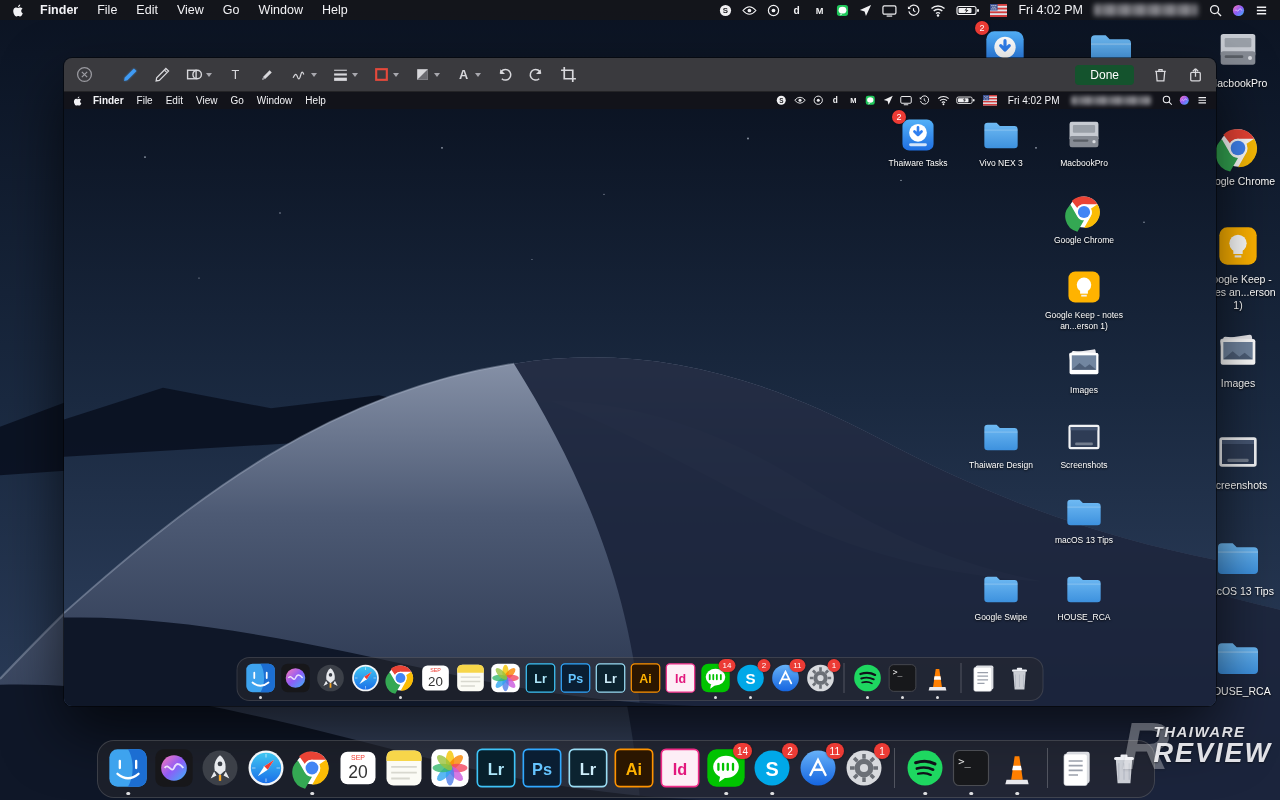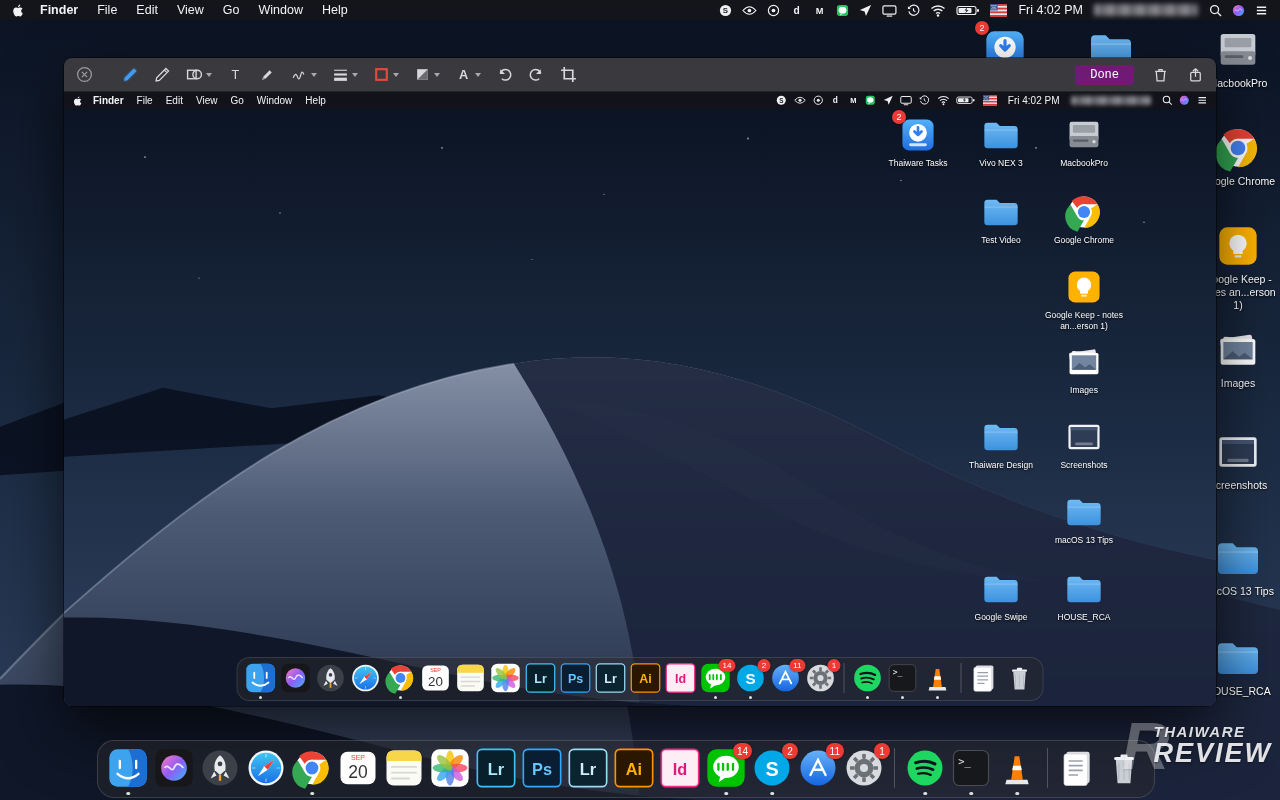--- a/index.html
+++ b/index.html
@@ -35,21 +35,21 @@
 .dbadge{position:absolute;top:-5px;left:-6px;background:#ec3b35;color:#fff;border-radius:8px;min-width:14px;height:14px;font-size:9px;display:flex;align-items:center;justify-content:center;padding:0 3px;box-shadow:0 0 2px rgba(0,0,0,.5)}
 
 .mkw{position:absolute;left:64px;top:58px;width:1152px;height:648px;z-index:10;border-radius:8px;box-shadow:0 25px 60px rgba(0,0,0,.65),0 0 0 1px rgba(0,0,0,.45);display:flex;flex-direction:column;overflow:hidden}
 .mktb{height:34px;background:#3a3a3e;border-bottom:1px solid #242427;display:flex;align-items:center;padding:0 12px;gap:15px;flex:0 0 auto}
 .tool{display:flex;align-items:center;gap:3px}
 .tool svg{width:17px;height:17px}
 .tool.sel svg{filter:drop-shadow(0 0 1px rgba(63,155,245,.6))}
 .tool-close{margin-right:14px}
 .chev{width:0;height:0;border-left:3.5px solid transparent;border-right:3.5px solid transparent;border-top:4px solid #a8a8ae}
 .mk-right{margin-left:auto;display:flex;align-items:center;gap:18px}
-.done-btn{background:#701a75;border:none;color:#fff;font-size:12px;padding:3px 15px;border-radius:4px;font-family:Liberation Mono, monospace}
+.done-btn{background:#14532d;border:none;color:#fff;font-size:12px;padding:3px 15px;border-radius:4px;font-family:Liberation Sans, sans-serif}
 .mkc{flex:1;position:relative;overflow:hidden;background:#101827}
 
 .dock{position:absolute;bottom:2px;left:50%;transform:translateX(calc(-50% - 14px));background:rgba(40,40,46,.52);border:1px solid rgba(255,255,255,.14);border-radius:17px;display:flex;align-items:center;padding:6px 9px 8px;gap:4px;z-index:20}
 .dock-item{position:relative;width:42px;height:42px;flex:0 0 auto}
 .dock-item svg{width:100%;height:100%}
 .dot{position:absolute;left:50%;bottom:-6px;transform:translateX(-50%);width:3.5px;height:3.5px;border-radius:50%;background:rgba(255,255,255,.85)}
 .badge{position:absolute;top:-4px;right:-5px;background:#ec3b35;color:#fff;border-radius:9px;min-width:16px;height:16px;font-size:10px;display:flex;align-items:center;justify-content:center;padding:0 4px;z-index:2;box-shadow:0 0 2px rgba(0,0,0,.5)}
 .sep{width:1px;height:40px;background:rgba(255,255,255,.22);margin:0 5px;align-self:center;flex:0 0 auto}
 .dock.small{bottom:5px;transform:translateX(-50%);gap:3px;padding:4px 7px 6px;border-radius:13px;border-color:rgba(255,255,255,.12)}
 .dock.small .dock-item{width:32px;height:32px}
@@ -631,29 +631,20 @@
             <svg viewBox="0 0 36 36">
               <rect x="5" y="6" width="26" height="17" rx="2" fill="#c7cbd2"></rect>
               <rect x="5" y="19" width="26" height="10" rx="2" fill="#868b94"></rect>
               <rect x="8" y="22" width="14" height="2" rx="1" fill="#5a5f66"></rect>
               <circle cx="27" cy="24" r="1.5" fill="#d8dbe0"></circle>
               <rect x="8" y="9" width="20" height="7" rx="1" fill="#9aa0a8"></rect>
             </svg>
           </span>
           <div class="lab">MacbookPro</div>
         </div>
-        <div class="desk-icon" style="left: 897px; top: 100px; width: 80px; font-size: 8.5px;">
-          <span class="icw" style="width: 40px; height: 40px;">
-            <svg viewBox="0 0 36 36">
-              <path d="M3 10c0-2 1-3 3-3h8l3 3h13c2 0 3 1 3 3v14c0 2-1 3-3 3H6c-2 0-3-1-3-3z" fill="url(#gFolder)"></path>
-              <path d="M3 13h30v1.2H3z" fill="#ffffff33"></path>
-            </svg>
-          </span>
-          <div class="lab">Test Video</div>
-        </div>
         <div class="desk-icon" style="left: 980px; top: 100px; width: 80px; font-size: 8.5px;">
           <span class="icw" style="width: 40px; height: 40px;">
             <svg viewBox="0 0 36 36">
               <circle cx="18" cy="18" r="14" fill="#fff"></circle>
               <path d="M18 4a14 14 0 0 1 12.1 7H18a7 7 0 0 0-6.1 3.5L7 8A14 14 0 0 1 18 4z" fill="#ea4335"></path>
               <path d="M5.9 11.5L12 22a7 7 0 0 0 6 3.5l-5.9 10.2A14 14 0 0 1 5.9 11.5z" fill="#34a853"></path>
               <path d="M30.1 11a14 14 0 0 1-12 21.4L24 22a7 7 0 0 0 .1-7z" fill="#fbbc05"></path>
               <circle cx="18" cy="18" r="7" fill="#fff"></circle>
               <circle cx="18" cy="18" r="5.5" fill="#4285f4"></circle>
             </svg>

